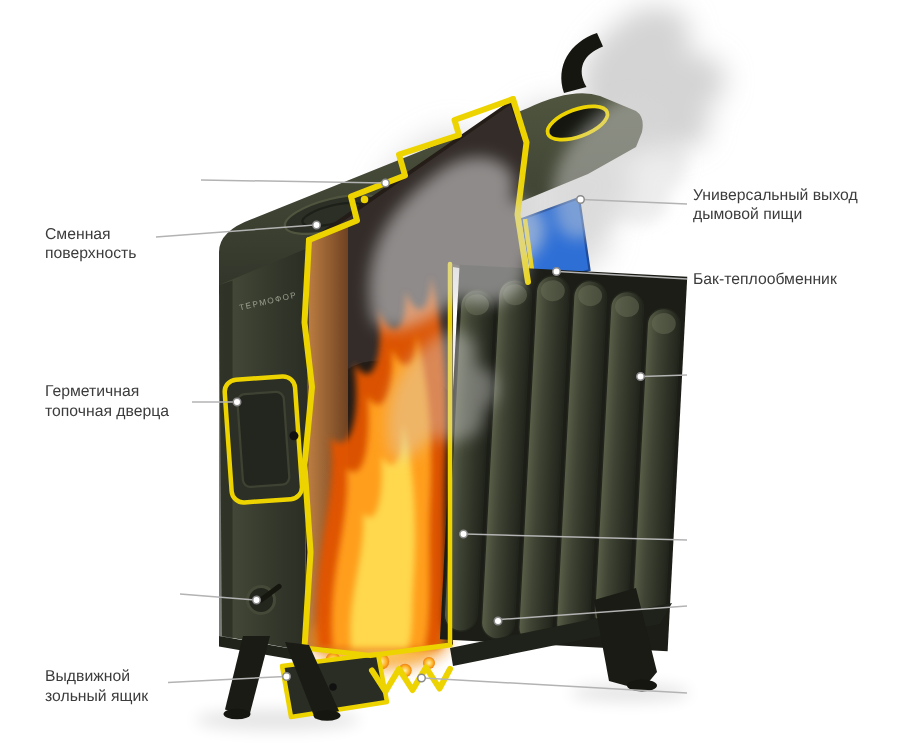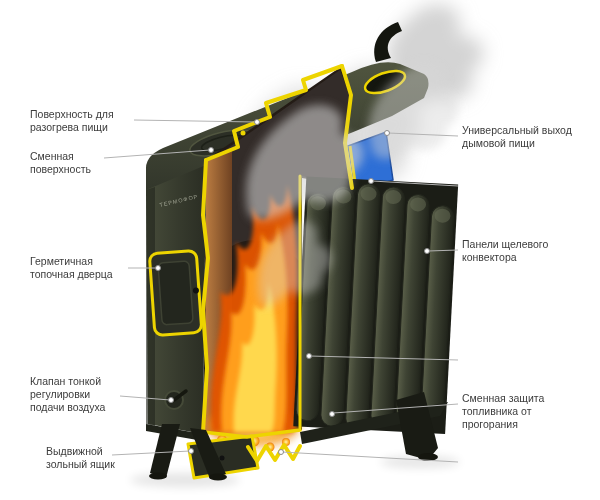--- a/index.html
+++ b/index.html
@@ -191,23 +191,20 @@
       <circle cx="191" cy="451" r="2.5"></circle>
         <circle cx="387" cy="133" r="2.5"></circle>
       <circle cx="371" cy="181" r="2.5"></circle>
         <circle cx="427" cy="251" r="2.5"></circle>
       <circle cx="309" cy="356" r="2.5"></circle>
         <circle cx="332" cy="414" r="2.5"></circle>
       <circle cx="281" cy="452" r="2.5"></circle>
     </g>
   </svg>
 
-  <div class="label" style="left:30px;top:108px;width:104px">Поверхность для разогрева пищи</div>
   <div class="label" style="left:30px;top:150px;width:78px">Сменная поверхность</div>
   <div class="label" style="left:30px;top:255px;width:100px">Герметичная топочная дверца</div>
-  <div class="label" style="left:30px;top:375px;width:90px">Клапан тонкой регулировки подачи воздуха</div>
-  <div class="label" style="left:46px;top:445px;width:82px">Выдвижной зольный ящик</div>
+  <div class="label" style="left:30px;top:445px;width:82px">Выдвижной зольный ящик</div>
 
   <div class="label" style="left:462px;top:124px;width:122px">Универсальный выход дымовой пищи</div>
-  <div class="label" style="left:462px;top:238px;width:105px">Панели щелевого конвектора</div>
-  <div class="label" style="left:462px;top:392px;width:98px">Сменная защита топливника от прогорания</div>
+  <div class="label" style="left:462px;top:180px;width:132px">Бак-теплообменник</div>
 
 </div>
 
 </body></html>

